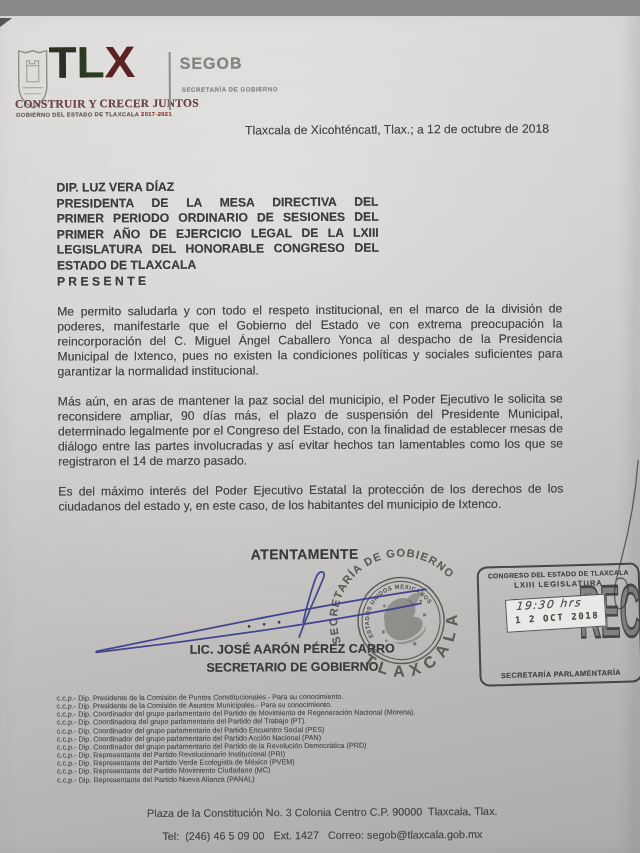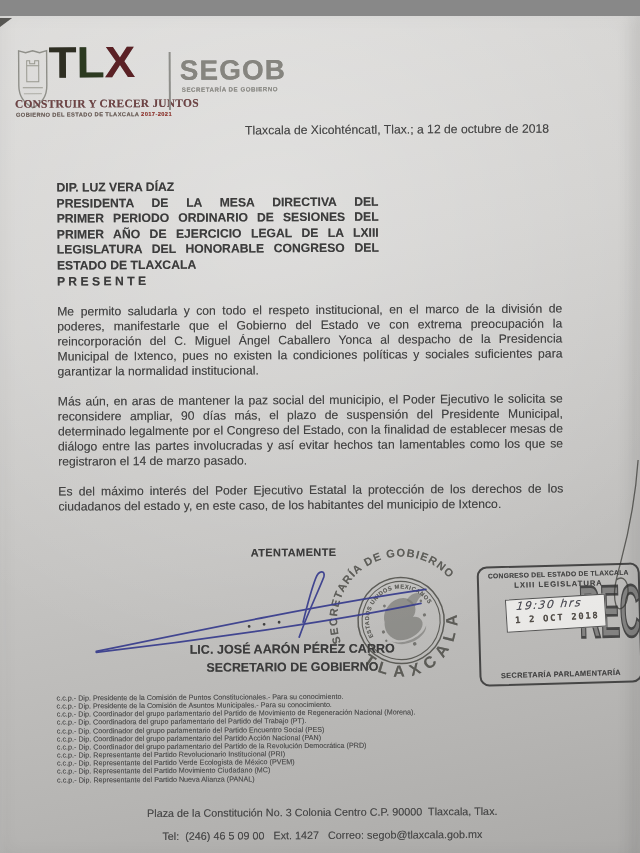--- a/index.html
+++ b/index.html
@@ -21,36 +21,36 @@
 
   
   .tlx { left:51px; top:23px; font-size:44px; font-weight:bold; line-height:1;
          transform:scaleX(1.04); transform-origin:left top; letter-spacing:0; }
   .tlx .t { color:#2e2e22; } .tlx .l { color:#2c3a20; } .tlx .x { color:#5b2125; }
   .slogan { left:17px; top:80px; font-family:"Liberation Serif", serif; font-weight:bold;
             font-size:11.5px; color:#6f4344; letter-spacing:.2px; }
   .govline { left:18px; top:94px; font-size:5.8px; color:#70615a; letter-spacing:.35px; font-weight:bold; }
   .govline .years { color:#9c362e; }
   .hdr-divider { left:171px; top:35px; width:2px; height:58px; background:#8e8e8a; }
-  .segob { left:182px; top:38px; font-size:28px; font-weight:bold; color:#86857f; letter-spacing:1px; }
+  .segob { left:182px; top:38px; font-size:16px; font-weight:bold; color:#86857f; letter-spacing:1px; }
   .segob-sub { left:184px; top:69px; font-size:6.2px; font-weight:bold; color:#92918b; letter-spacing:.5px; }
 
   .date-line { left:247px; top:107px; font-size:12.2px; color:#474747; }
 
   
   .recipient { left:58px; top:163px; width:322px; font-size:12.2px; font-weight:bold;
                color:#3c3c3c; line-height:15.6px; }
   .rcpt-line.stretch { text-align:justify; text-align-last:justify; }
 
   
   .body-text { left:58px; top:287px; width:505px; font-size:12.2px; line-height:15px;
                text-align:justify; color:#424242; }
   .body-text p { margin:0 0 15px 0; }
 
-  .atentamente { left:250px; top:530px; font-size:11px; font-weight:bold; color:#3c3c3c; letter-spacing:.4px;text-align:right; }
+  .atentamente { left:250px; top:530px; font-size:14px; font-weight:bold; color:#3c3c3c; letter-spacing:.4px;text-align:right; }
 
   .signer { left:160px; top:626px; width:262px; text-align:center; color:#3b3b3b; z-index:3; }
   .signer-name { font-size:12.6px; font-weight:bold; }
   .signer-title { font-size:12.4px; font-weight:bold; margin-top:4px; }
 
   .seal-svg { left:315px; top:520px; z-index:4; opacity:.8; }
   .sig-svg  { left:75px;  top:548px; z-index:5; }
 
   
   .stamp { left:477px; top:550px; width:159px; height:116px; border:2.5px solid #3a3a3a;

